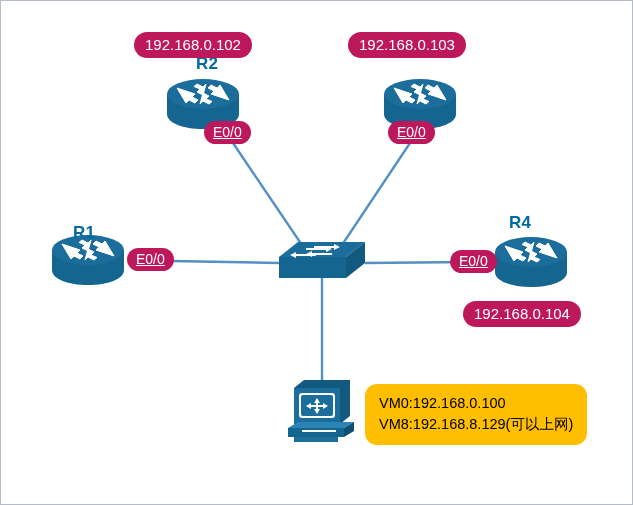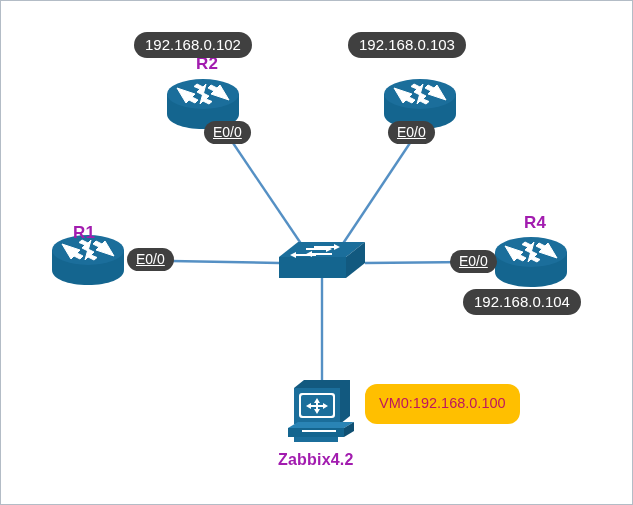--- a/index.html
+++ b/index.html
@@ -25,46 +25,46 @@
     top: 0;
     width: 631px;
     height: 503px;
     pointer-events: none;
   }
   .node {
     position: absolute;
   }
   .dev-label {
     position: absolute;
-    color: #a21caf;
+    color: #0369a1;
     font-weight: bold;
     font-size: 17px;
     letter-spacing: 0.2px;
     white-space: nowrap;
   }
   .pill {
     position: absolute;
-    background: #404040;
+    background: #be185d;
     color: #ffffff;
     border-radius: 999px;
     font-size: 15px;
     line-height: 1;
     padding: 5px 11px 6px 11px;
     white-space: nowrap;
     box-sizing: border-box;
   }
   .pill.small {
     font-size: 14px;
     padding: 4px 9px 5px 9px;
     text-decoration: underline;
   }
   .callout {
     position: absolute;
     background: #ffbf00;
-    color: #be185d;
+    color: #000000;
     border-radius: 12px;
     font-size: 14.5px;
     line-height: 1.45;
     padding: 9px 14px 10px 14px;
     white-space: nowrap;
     box-sizing: border-box;
   }
   .callout div { white-space: nowrap; }
   .icon-svg { display: block; }
 </style>
@@ -133,23 +133,23 @@
       <path d="M2 18 L2 38 C2 47 18 53 38 53 C58 53 74 47 74 38 L74 18 Z" fill="#14658f"></path>
       <ellipse cx="38" cy="18" rx="36" ry="15" fill="#1b6e9b"></ellipse>
       <g fill="#ffffff" stroke="#ffffff" stroke-width="1">
         <path d="M12 12 L30 18 L27 21 L33 24 L30 27 L24 24 L21 27 Z"></path>
         <path d="M38 19 L32 16 L35 13 L29 10.5 L32 8 L38 11 L41 8 Z"></path>
         <path d="M64 24 L46 18 L49 15 L43 12 L46 9 L52 12 L55 9 Z"></path>
         <path d="M38 17 L44 20 L41 23 L47 25.5 L44 28 L38 25 L35 28 Z"></path>
       </g>
     </svg>
   </div>
-  <div class="dev-label" style="left:523px; top:212px;">R4</div>
+  <div class="dev-label" style="left:508px; top:212px;">R4</div>
   <div class="pill small" style="left:449px; top:249px;">E0/0</div>
-  <div class="pill" style="left:462px; top:288px;">192.168.0.104</div>
+  <div class="pill" style="left:462px; top:300px;">192.168.0.104</div>
 
   <div class="node" style="left:275px; top:236px;">
     <svg class="icon-svg" width="92" height="46" viewBox="0 0 92 46">
       <polygon points="3,20 22,5 89,5 70,20" fill="#1b6e9b"></polygon>
       <polygon points="70,20 89,5 89,26 70,41" fill="#12597f"></polygon>
       <rect x="3" y="20" width="67" height="21" fill="#14658f"></rect>
       <g fill="#ffffff">
         <path d="M30 11 L50 11 L50 9 L56 12 L50 15 L50 13 L30 13 Z"></path>
         <path d="M56 16 L36 16 L36 14 L30 17 L36 20 L36 18 L56 18 Z"></path>
         <path d="M20 15 L40 15 L40 13 L46 16 L40 19 L40 17 L20 17 Z" transform="translate(18,-6)"></path>
@@ -168,19 +168,19 @@
         <path d="M33 20 L36 25 L34 25 L34 31 L36 31 L33 36 L30 31 L32 31 L32 25 L30 25 Z"></path>
         <path d="M22 28 L27 25 L27 27 L39 27 L39 25 L44 28 L39 31 L39 29 L27 29 L27 31 Z"></path>
       </g>
       <polygon points="4,50 14,44 70,44 60,50" fill="#2a84b5"></polygon>
       <rect x="4" y="50" width="56" height="9" fill="#14658f"></rect>
       <polygon points="60,50 70,44 70,53 60,59" fill="#0f4f72"></polygon>
       <rect x="10" y="59" width="44" height="5" fill="#1b6e9b"></rect>
       <rect x="18" y="52" width="34" height="2" fill="#ffffff"></rect>
     </svg>
   </div>
-  <div class="dev-label" style="left:277px; top:450px; font-size:16px;">Zabbix4.2</div>
 
   <div class="callout" style="left:364px; top:383px;">
     <div>VM0:192.168.0.100</div>
+    <div>VM8:192.168.8.129(可以上网)</div>
   </div>
 
 </div>
 
 </body></html>

